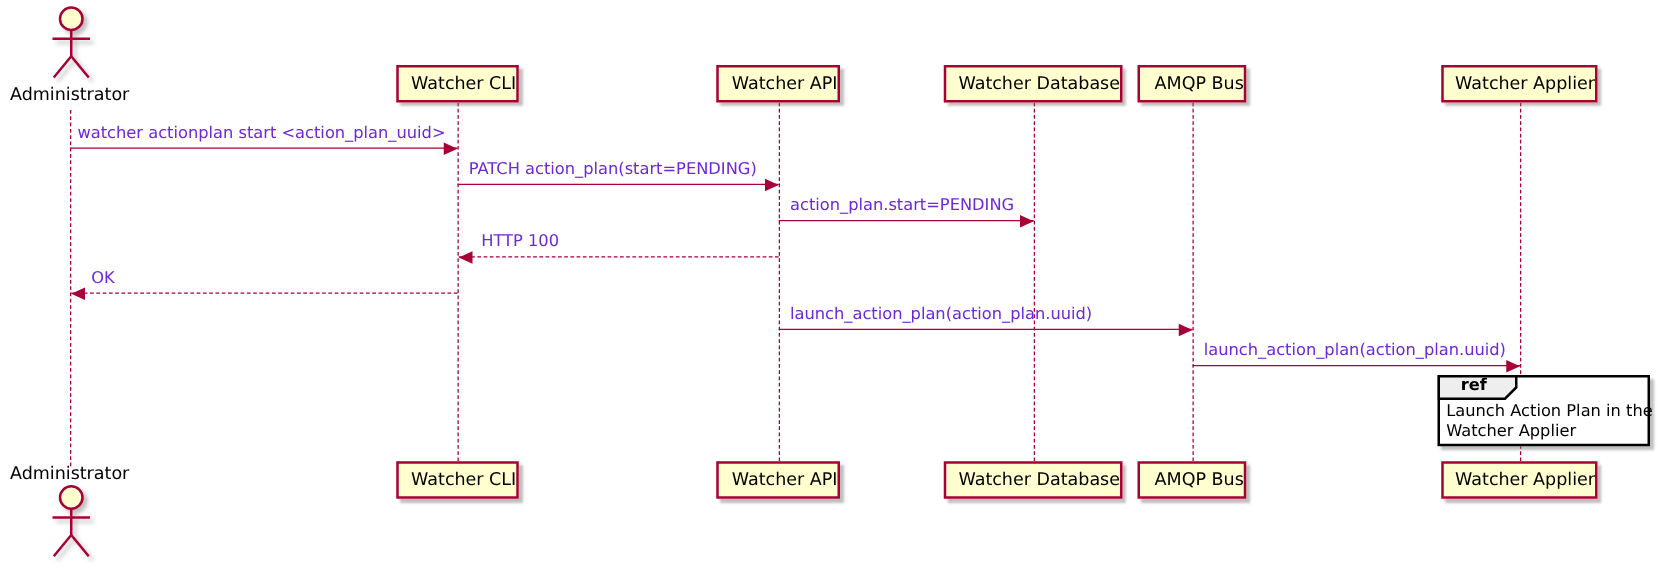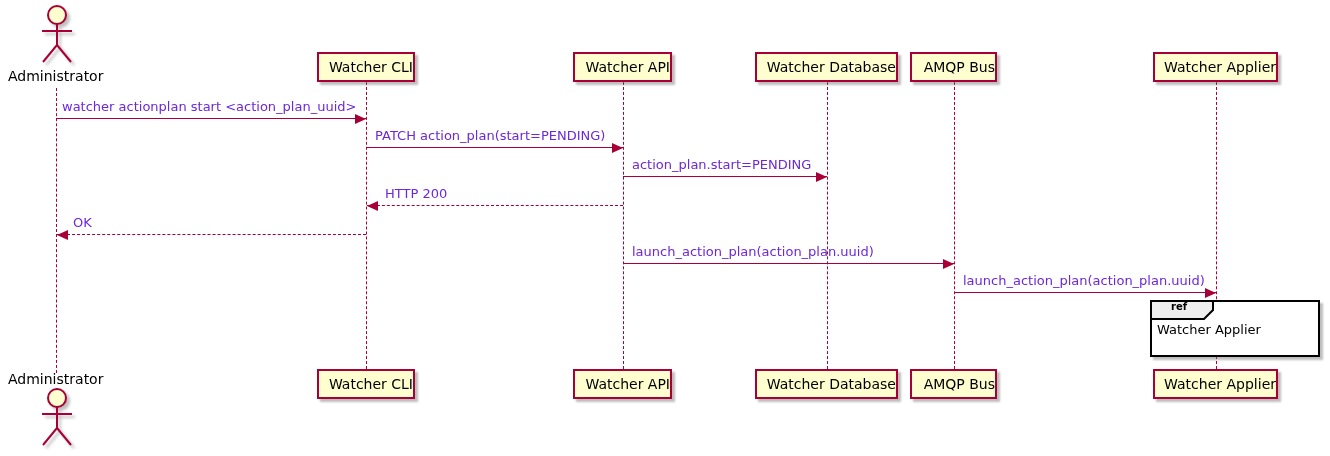--- a/index.html
+++ b/index.html
@@ -46,21 +46,21 @@
   
   .refbox {
     position:absolute; left:1150px; top:300px; width:170px; height:57px;
     background:#ffffff; border:2px solid #000000;
     box-shadow:3px 3px 2px rgba(110,110,110,0.45);
   }
   .ref-header { position:absolute; left:-2px; top:-2px; width:70px; height:20px; }
   .ref-header svg { position:absolute; left:0; top:0; }
   .ref-keyword {
     position:absolute; left:0; top:1px; width:58px; text-align:center;
-    font-size:10px; font-weight:bold;
+    font-size:13px; font-weight:bold;
   }
   .ref-body {
     position:absolute; left:5px; top:20px; font-size:13px; line-height:16px; white-space:nowrap;
   }
 </style>
 </head>
 <body>
 
 <div id="diagram">
 
@@ -90,20 +90,21 @@
   </svg>
 
   <div class="refbox">
     <div class="ref-header">
       <svg width="70" height="20" viewBox="0 0 70 20">
         <path d="M1,1 H63 V10 L54,19 H1 Z" fill="#EEEEEE" stroke="#000000" stroke-width="2"></path>
       </svg>
       <span class="ref-keyword">ref</span>
     </div>
     <div class="ref-body">
+      <div>Launch Action Plan in the</div>
       <div>Watcher Applier</div>
     </div>
   </div>
 
   <div class="pbox" style="left:317px; top:52px; width:98px;">
     <span>Watcher CLI</span>
   </div>
   <div class="pbox" style="left:573px; top:52px; width:99px;">
     <span>Watcher API</span>
   </div>
@@ -145,21 +146,21 @@
     <div class="ahead right"></div>
   </div>
 
   <div class="msg" style="left:623px; top:176px; width:204px;">
     <span class="mlabel" style="left:9px;">action_plan.start=PENDING</span>
     <div class="mline solid"></div>
     <div class="ahead right"></div>
   </div>
 
   <div class="msg" style="left:367px; top:205px; width:256px;">
-    <span class="mlabel" style="left:18px;">HTTP 200</span>
+    <span class="mlabel" style="left:18px;">HTTP 100</span>
     <div class="mline dashed"></div>
     <div class="ahead left"></div>
   </div>
 
   <div class="msg" style="left:57px; top:234px; width:309px;">
     <span class="mlabel" style="left:16px;">OK</span>
     <div class="mline dashed"></div>
     <div class="ahead left"></div>
   </div>
 

